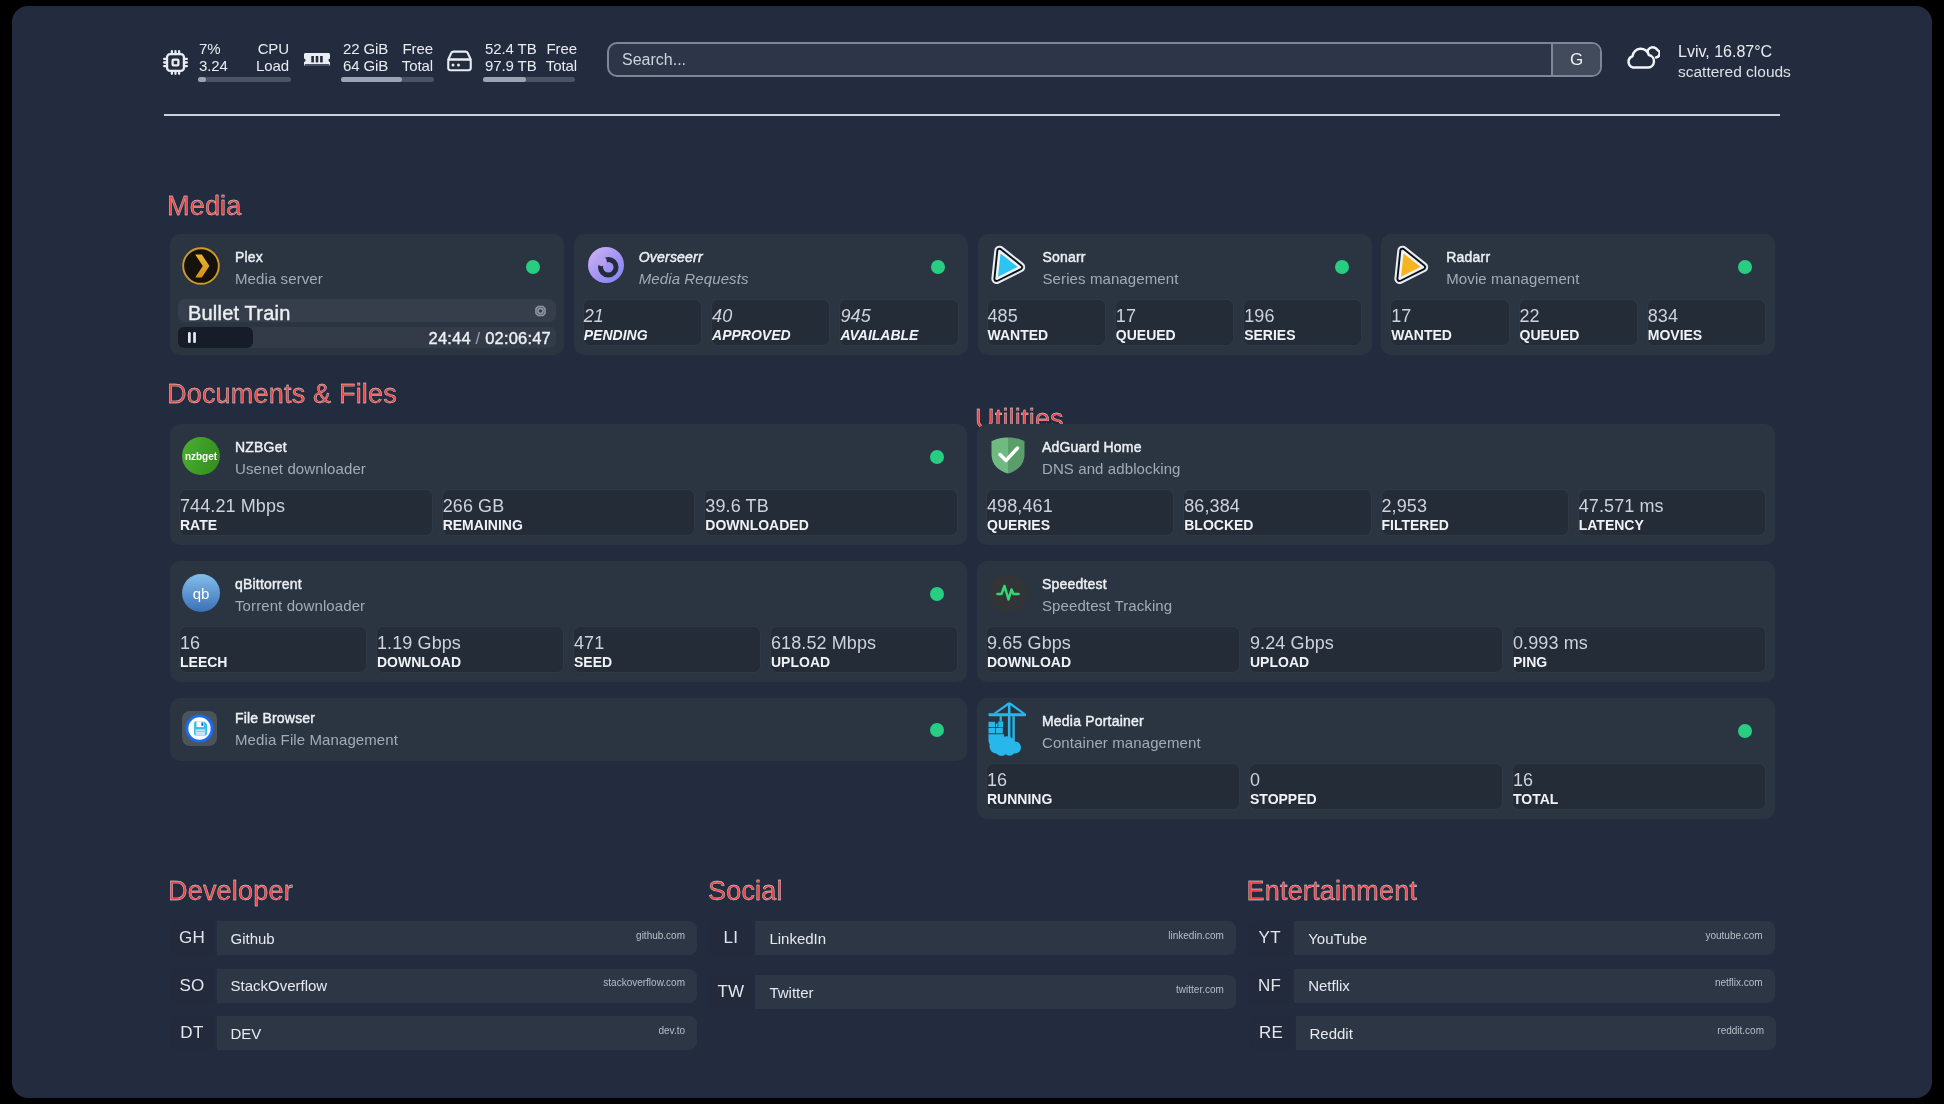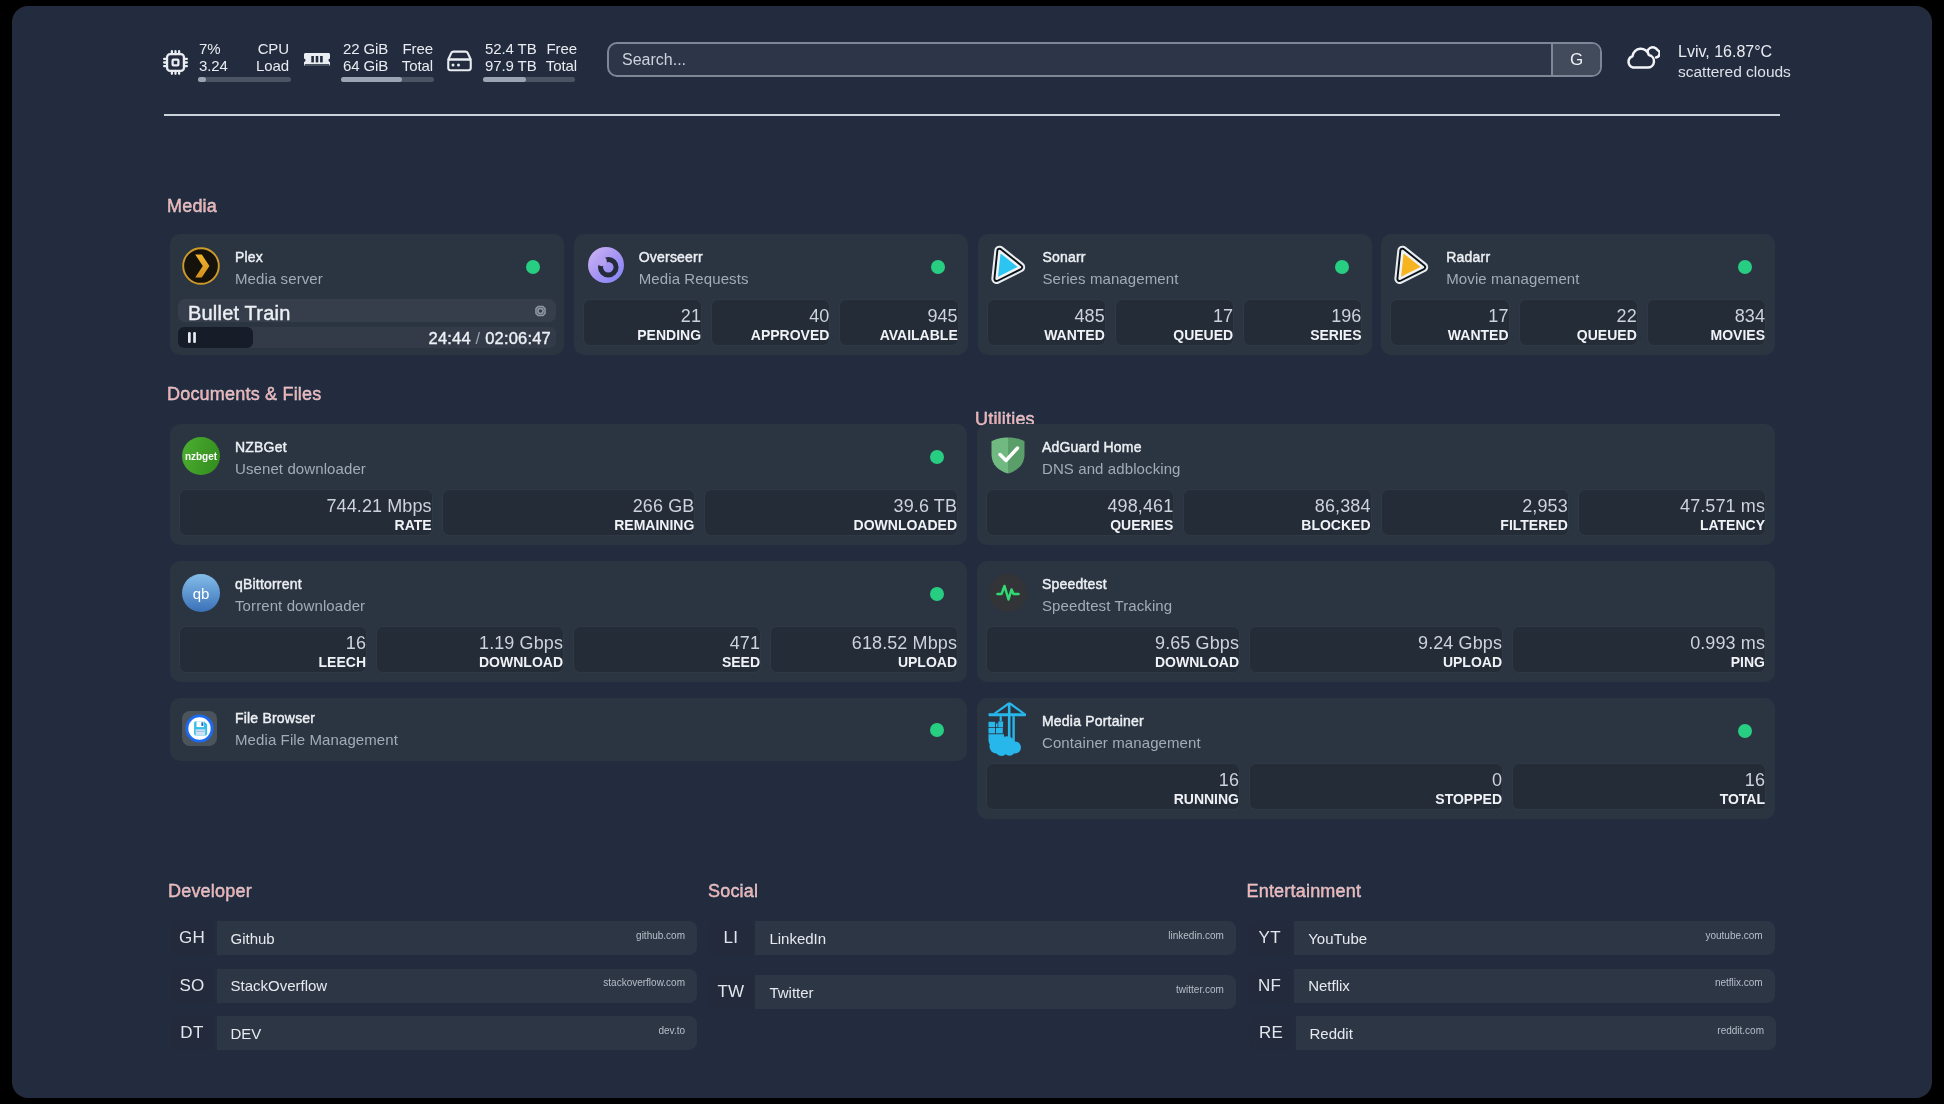--- a/index.html
+++ b/index.html
@@ -16,29 +16,29 @@
 .rbar i { display:block; height:5px; border-radius:3px; background:#9aa4b2; }
 
 #search { position:absolute; left:607px; top:42px; width:995px; height:35px; border:2px solid #7e8796; border-radius:10px; background:#2d3648; }
 #search .ph { position:absolute; left:13px; top:7px; font-size:16px; color:#cdd3dd; }
 #gbtn { position:absolute; right:0; top:0; width:49px; height:31px; background:#414b5c; border-left:2px solid #7e8796; border-radius:0 8px 8px 0; color:#eef1f5; font-size:17px; text-align:center; line-height:31px; }
 
 #wtx1 { position:absolute; left:1678px; top:43px; font-size:16px; color:#e9ecf1; }
 #wtx2 { position:absolute; left:1678px; top:63px; font-size:15.5px; color:#dce1e8; }
 #hr { position:absolute; left:164px; top:114px; width:1616px; height:2px; background:#ccd2db; }
 
-.h { position:absolute; font-size:18px; color:#fca5a5; letter-spacing:0.2px; line-height:23px; -webkit-text-stroke:0.35px #dde2e9; }
+.h { position:absolute; font-size:27px; color:#ef4444; letter-spacing:0.2px; line-height:23px; -webkit-text-stroke:0.35px #dde2e9; }
 
 .card { position:absolute; background:#2b3441; border-radius:10px; }
 .logo { position:absolute; left:12px; top:13px; }
 .title { position:absolute; left:65px; top:15px; font-size:14px; color:#eceff3; letter-spacing:0.2px; -webkit-text-stroke:0.45px #eceff3; }
 .sub { position:absolute; left:65px; top:36px; font-size:15px; color:#a2abb8; letter-spacing:0.1px; }
 .dot { position:absolute; width:14px; height:14px; border-radius:50%; background:#27ce82; top:26px; }
 .stats { position:absolute; left:9px; right:9px; top:65px; height:47px; display:flex; gap:9px; }
-.sb { flex:1; background:#242c38; border:1px solid rgba(255,255,255,0.06); border-radius:7px; text-align:right; padding-top:5px; }
+.sb { flex:1; background:#242c38; border:1px solid rgba(255,255,255,0.06); border-radius:7px; text-align:left; padding-top:5px; }
 .sb .n { font-size:18px; color:#ccd3dc; line-height:22px; letter-spacing:0.1px; }
 .sb .l { font-size:14px; font-weight:700; color:#f0f2f6; line-height:17px; letter-spacing:0px; }
 
 .bm { position:absolute; height:34px; }
 .bm .ab { position:absolute; left:0; top:0; width:44px; height:34px; background:#222a3b; border-radius:8px 0 0 8px; color:#e2e6ec; font-size:17px; text-align:center; line-height:34px; letter-spacing:0.3px; }
 .bm .pl { position:absolute; left:46.5px; right:0; top:0; height:34px; background:#2d3645; border-radius:0 8px 8px 0; }
 .bm .nm { position:absolute; left:14px; top:8.5px; font-size:15px; color:#e6eaef; }
 .bm .dm { position:absolute; right:12px; top:8.5px; font-size:10px; color:#b7bec9; }
 </style>
 </head>
@@ -154,21 +154,21 @@
   <div class="abs" style="left:8px;top:93px;width:378px;height:21px;background:rgba(255,255,255,0.035);border-radius:6px;">
     <div class="abs" style="left:0;top:0;width:75px;height:21px;background:#161d29;border-radius:6px;"></div>
     <svg class="abs" style="left:10px;top:5px" width="8" height="11" viewBox="0 0 8 11">
         <rect width="2.7" height="11" rx="1.2" fill="#e8ebf0"></rect>
         <rect x="5.2" width="2.7" height="11" rx="1.2" fill="#e8ebf0"></rect>
       </svg>
     <span class="abs" style="right:5px;top:1.5px;font-size:16.5px;color:#eceff4;letter-spacing:0.2px;-webkit-text-stroke:0.4px #eceff4;">24:44 <span style="color:#9aa3b1;-webkit-text-stroke:0">/</span> 02:06:47</span>
   </div>
 </div>
 
-<div class="card" style="left:573.75px;top:234px;width:394px;height:121px;">
+<div class="card" style="left:573.75px;top:234px;width:394px;height:121px;font-style:italic;">
   <svg class="logo" style="left:14px" width="36" height="36" viewBox="0 0 36 36">
     <defs>
         <linearGradient id="ovg" x1="0" y1="0" x2="1" y2="1">
           <stop offset="0" stop-color="#d0b6f3"></stop>
           <stop offset="0.55" stop-color="#a393f4"></stop>
           <stop offset="1" stop-color="#8184f8"></stop>
         </linearGradient>
       </defs>
     <circle cx="18" cy="18" r="18" fill="url(#ovg)"></circle>
     <circle cx="20.3" cy="20.3" r="7.8" fill="none" stroke="#242b39" stroke-width="5"></circle>

